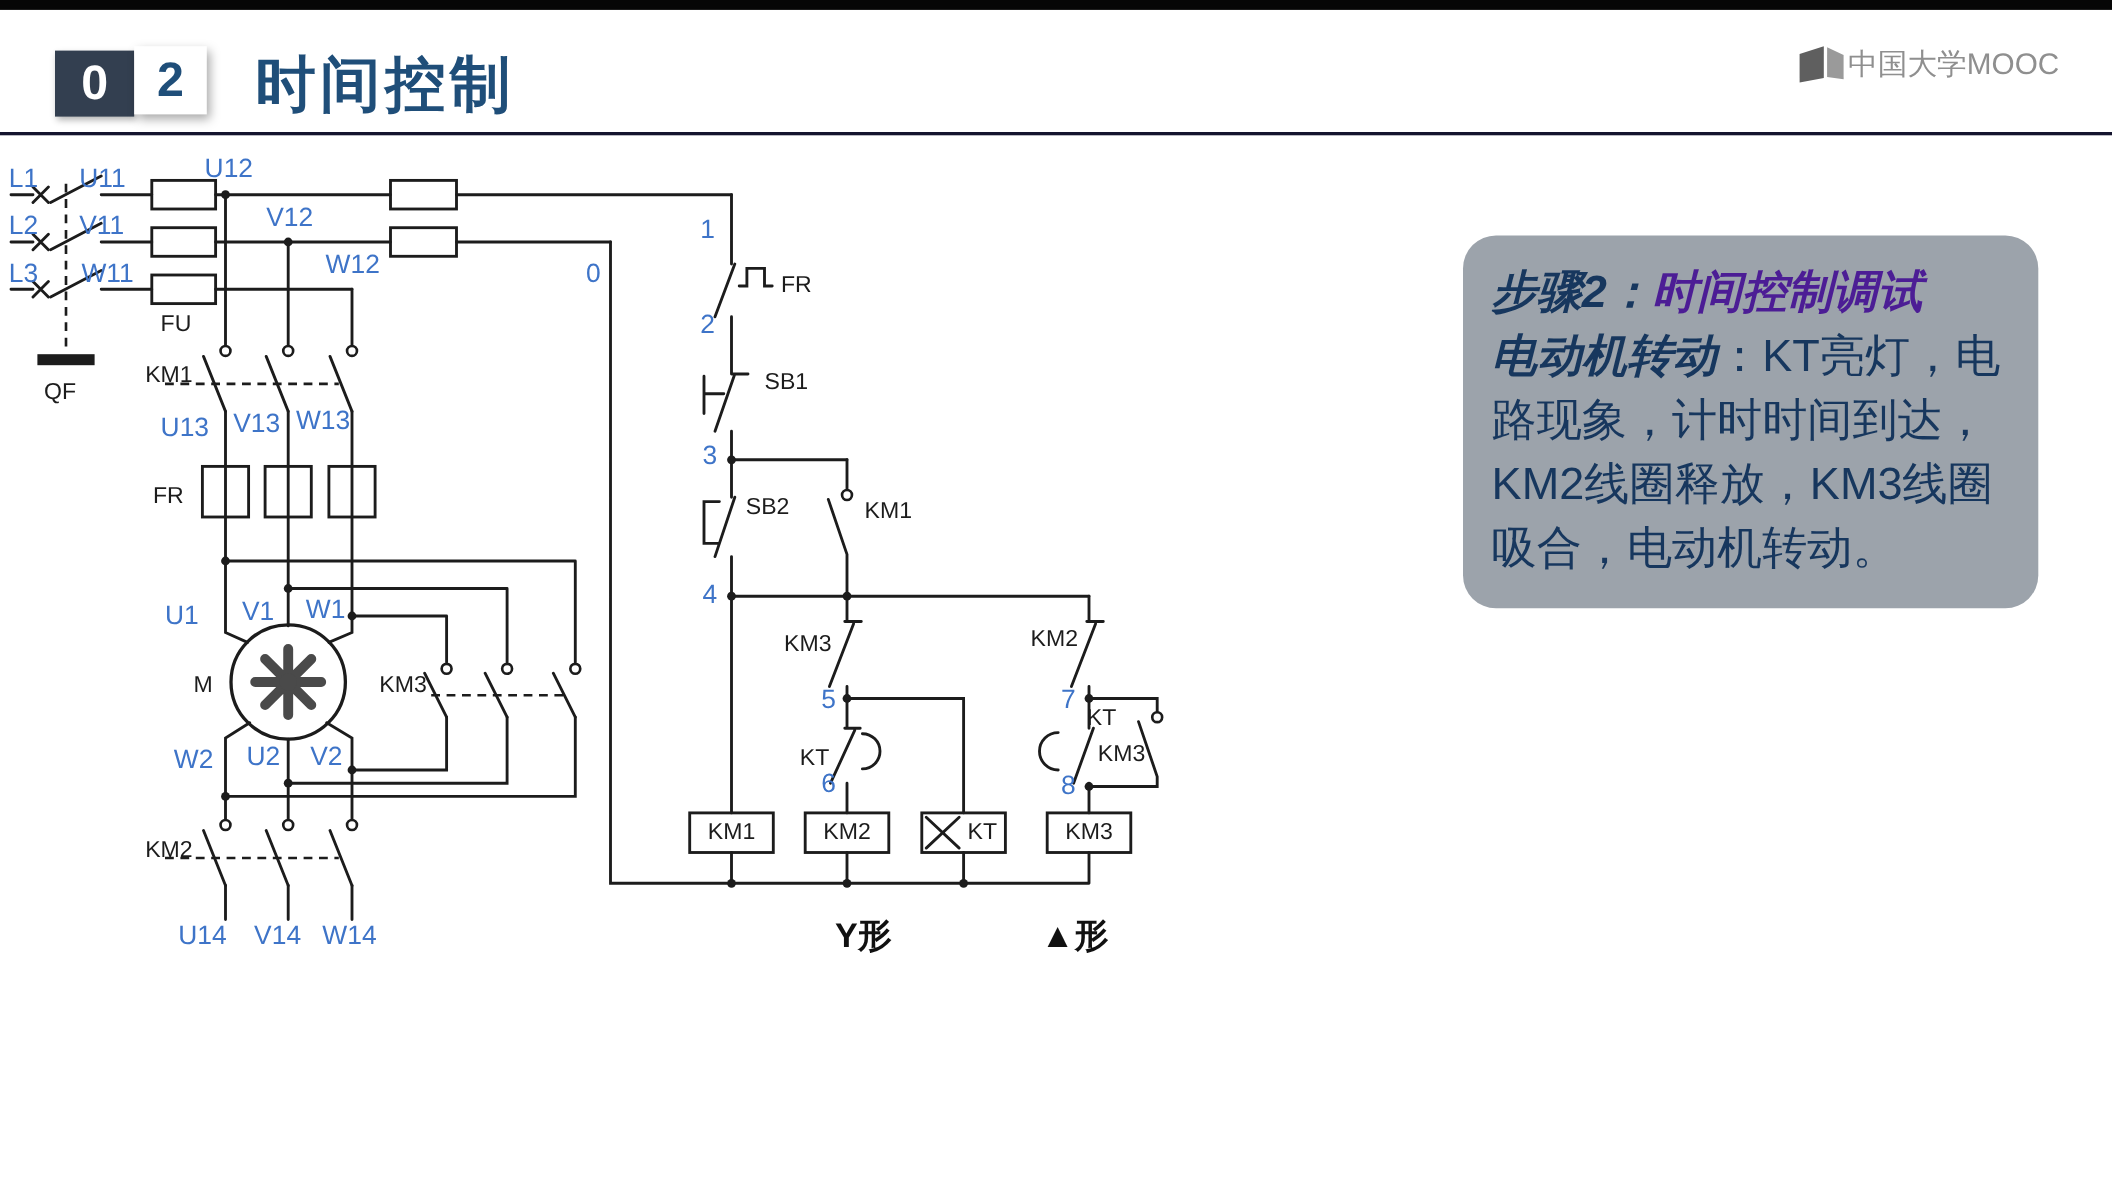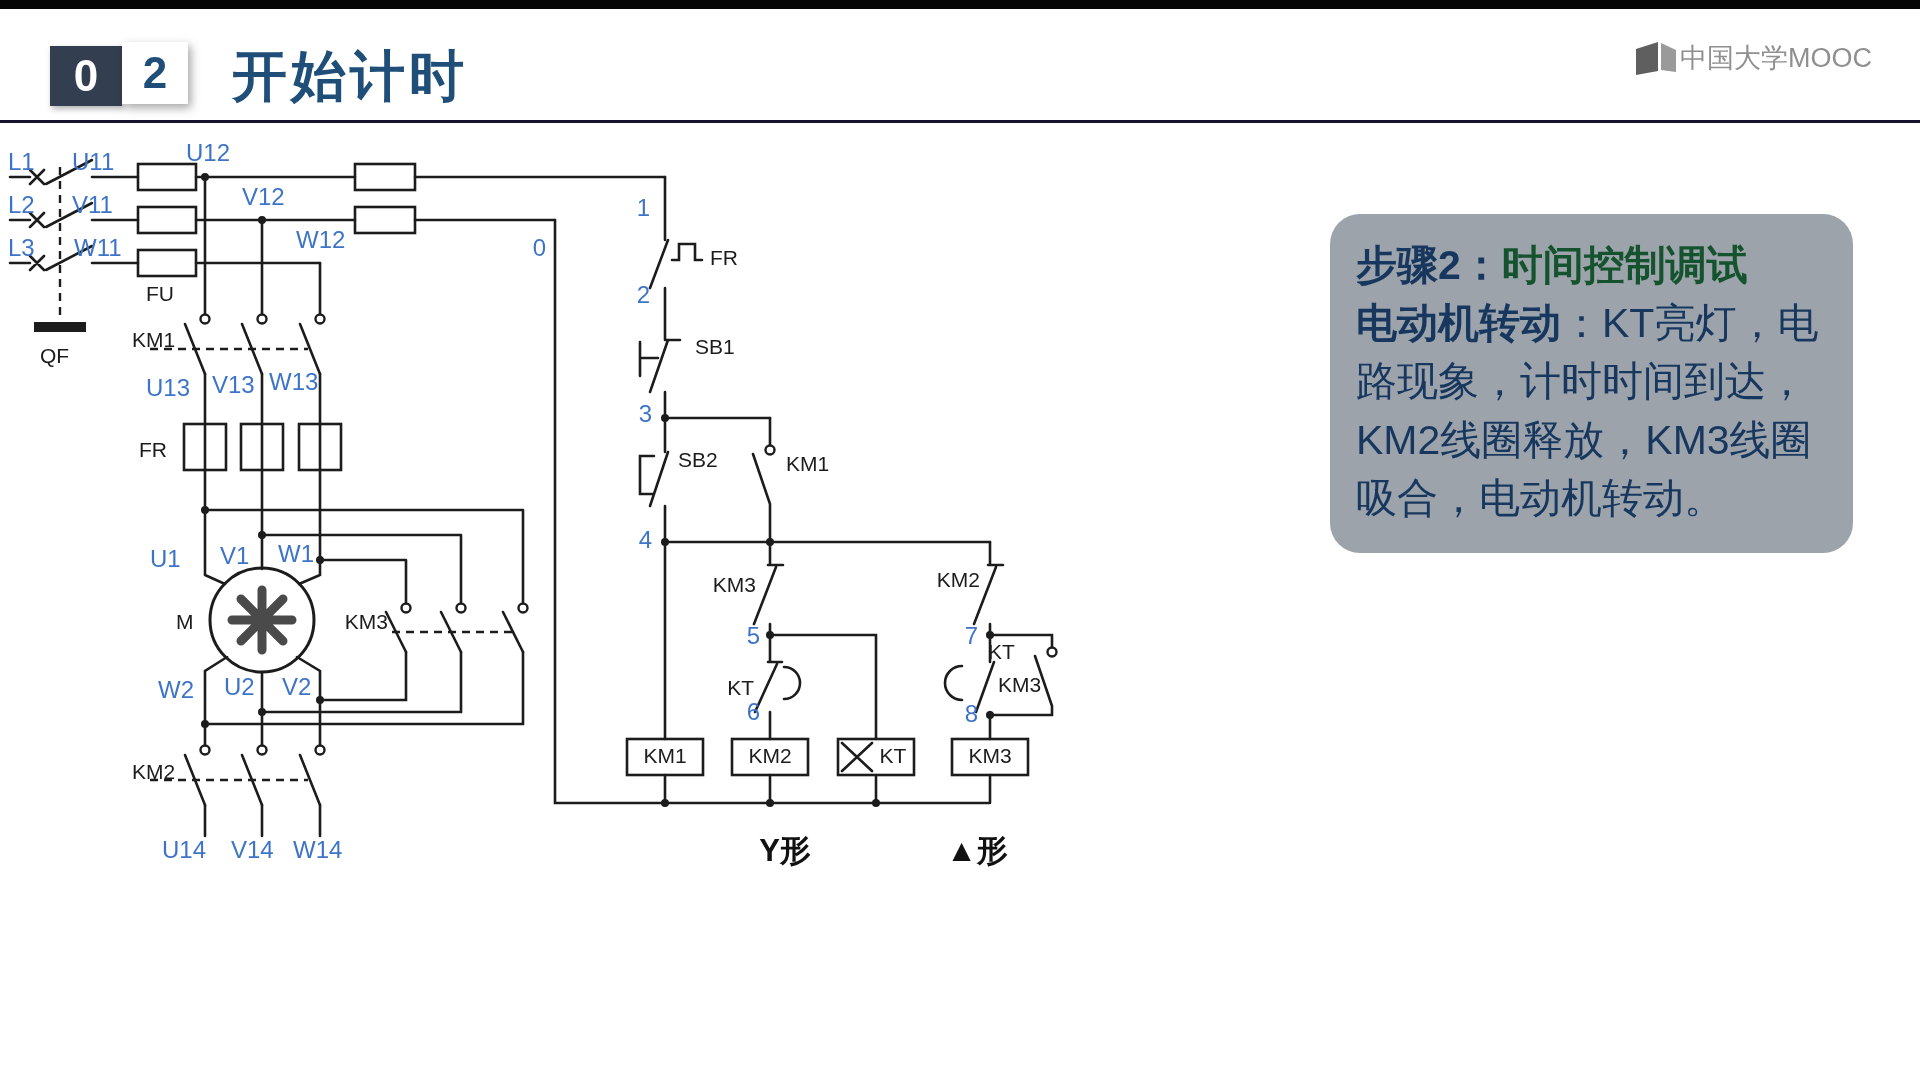--- a/index.html
+++ b/index.html
@@ -15,22 +15,22 @@
   .title{position:absolute;left:232px;top:40px;margin:0;font-size:55px;font-weight:bold;
          color:#1F4E79;letter-spacing:4px;}
   .divider{position:absolute;left:0;top:120px;width:100%;height:3px;background:#14142e;}
   .brand{position:absolute;right:48px;top:40px;display:flex;align-items:center;gap:1px;
          color:#8f8f8f;font-size:27px;}
   .note{position:absolute;left:1330px;top:214px;width:523px;box-sizing:border-box;
         background:#9CA3AB;border-radius:30px;padding:22px 26px 26px 26px;
         font-size:41px;line-height:1.42;}
   .note p{margin:0;}
   .navy{color:#17375E;}
-  .red{color:#14532d;}
-  .bold{font-weight:bold;}
+  .red{color:#4c1d95;}
+  .bold{font-weight:bold;font-style:italic;}
   svg.circ{position:absolute;left:0;top:0;pointer-events:none;}
   .w{stroke:#1c1c1c;stroke-width:2.6;fill:none;stroke-linecap:round;}
   .w3{stroke:#1c1c1c;stroke-width:3;fill:none;}
   .dash{stroke:#1c1c1c;stroke-width:2.4;fill:none;stroke-dasharray:8 6;}
   .term{fill:#ffffff;stroke:#1c1c1c;stroke-width:2.4;}
   .dot{fill:#1c1c1c;stroke:none;}
   .spoke{stroke:#4a4a4a;stroke-width:9;stroke-linecap:round;fill:none;}
   .t-blue{font:24px "Liberation Sans",sans-serif;fill:#3E74C8;}
   .t-dark{font:21px "Liberation Sans",sans-serif;fill:#1c1c1c;}
   .t-big{font:bold 31px "Liberation Sans",sans-serif;fill:#111111;}
@@ -42,21 +42,21 @@
 <div class="stage">
   <div class="topbar"></div>
 
   <header>
     <div class="numbox box0">
       <span>0</span>
     </div>
     <div class="numbox box2">
       <span>2</span>
     </div>
-    <h1 class="title">开始计时</h1>
+    <h1 class="title">时间控制</h1>
     <div class="brand">
       <svg width="46" height="36" viewBox="0 0 46 36">
         <polygon points="3,9 25,2 25,31 3,35" fill="#5f5f5f"></polygon>
         <polygon points="28,3 43,10 43,32 28,30" fill="#9a9a9a"></polygon>
       </svg>
       <span>中国大学MOOC</span>
     </div>
   </header>
   <div class="divider"></div>
 

